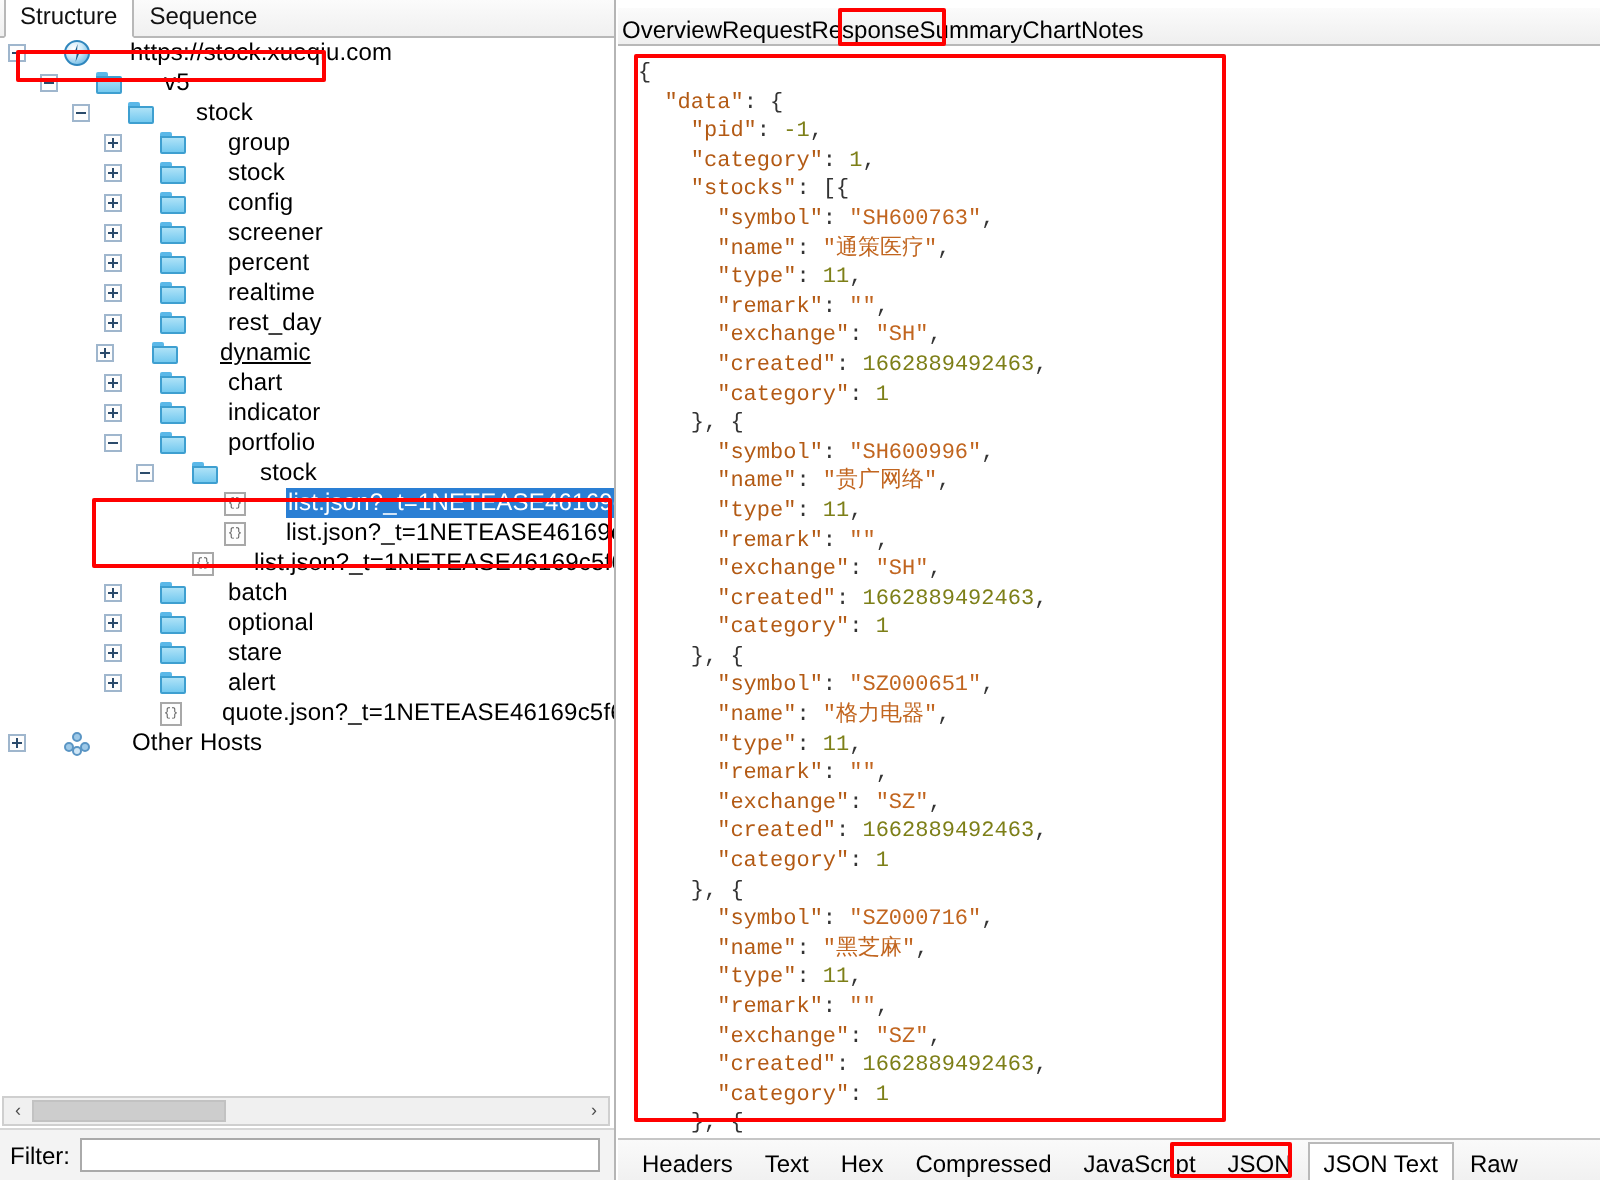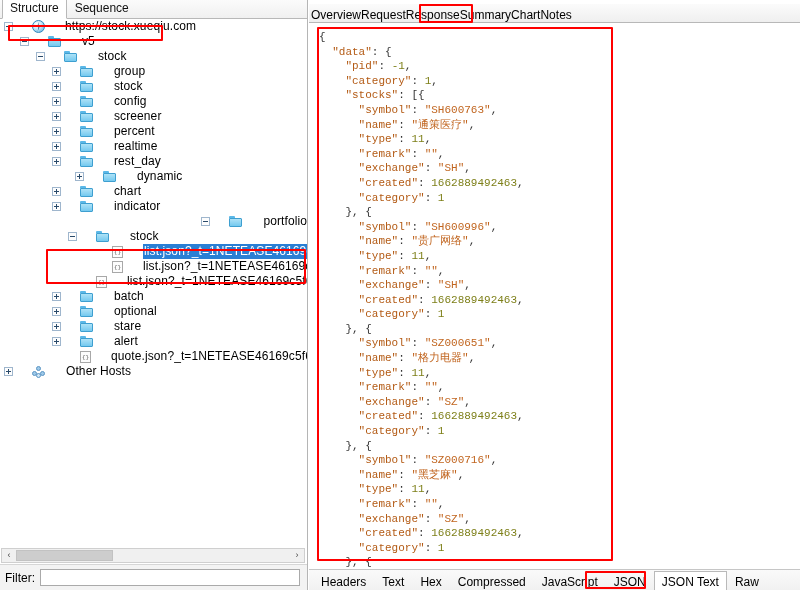--- a/index.html
+++ b/index.html
@@ -382,21 +382,21 @@
           <span class="lbl">realtime</span>
         </div>
         <div class="row" style="padding-left: 52px;">
           <span class="expander plus"></span>
           <span class="folder-icon">
             <span class="tab-top"></span>
             <span class="body"></span>
           </span>
           <span class="lbl">rest_day</span>
         </div>
-        <div class="row" style="padding-left: 75px;">
+        <div class="row" style="padding-left: 48px; text-decoration: underline;">
           <span class="expander plus"></span>
           <span class="folder-icon">
             <span class="tab-top"></span>
             <span class="body"></span>
           </span>
           <span class="lbl">dynamic</span>
         </div>
         <div class="row" style="padding-left: 52px;">
           <span class="expander plus"></span>
           <span class="folder-icon">
@@ -406,21 +406,21 @@
           <span class="lbl">chart</span>
         </div>
         <div class="row" style="padding-left: 52px;">
           <span class="expander plus"></span>
           <span class="folder-icon">
             <span class="tab-top"></span>
             <span class="body"></span>
           </span>
           <span class="lbl">indicator</span>
         </div>
-        <div class="row" style="padding-left: 52px; justify-content: flex-end;">
+        <div class="row" style="padding-left: 52px;">
           <span class="expander minus"></span>
           <span class="folder-icon">
             <span class="tab-top"></span>
             <span class="body"></span>
           </span>
           <span class="lbl">portfolio</span>
         </div>
         <div class="row" style="padding-left: 68px;">
           <span class="expander minus"></span>
           <span class="folder-icon">

